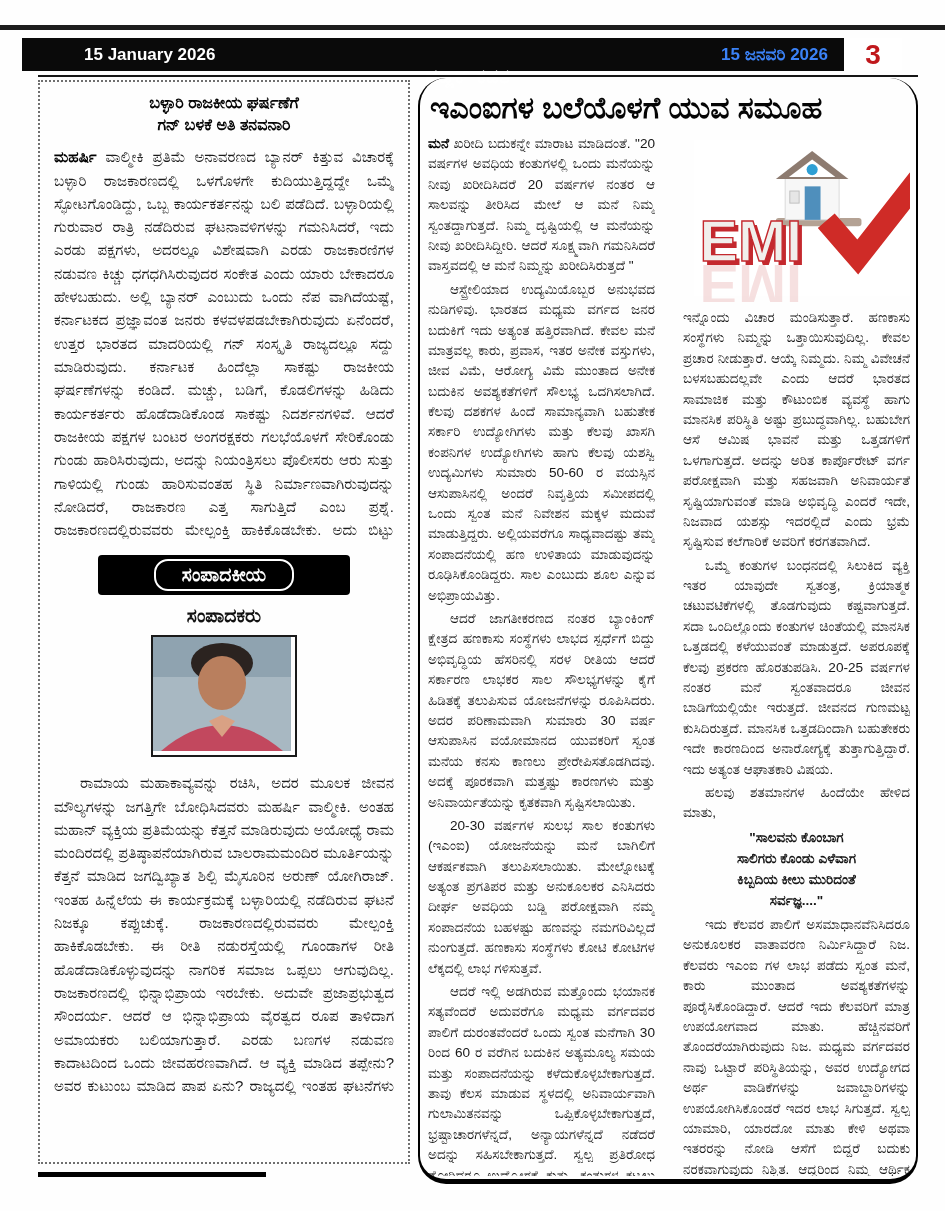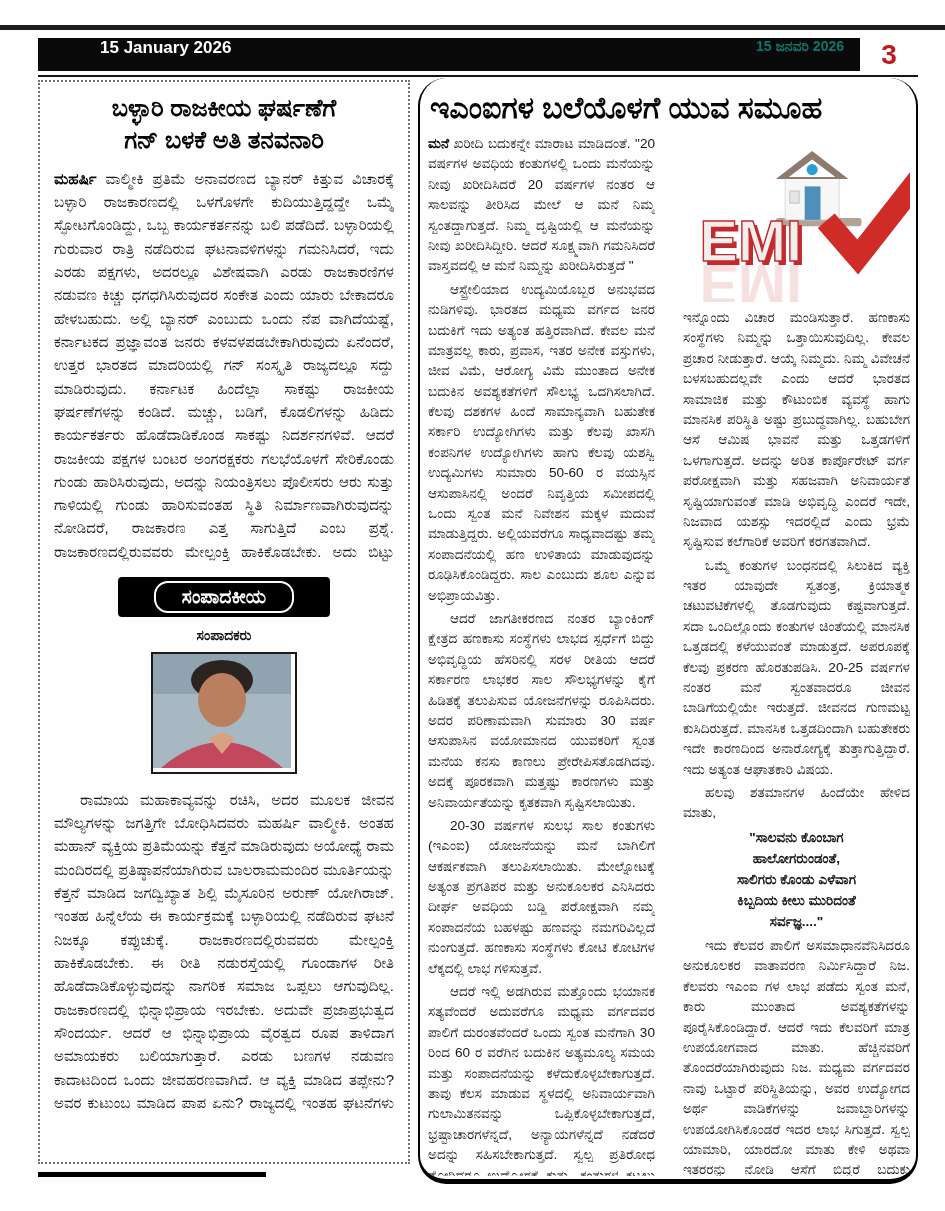--- a/index.html
+++ b/index.html
@@ -1,42 +1,42 @@
 <!DOCTYPE html>
 <html><head>
 <meta charset="utf-8">
 <style>
   html,body{margin:0;padding:0;background:#ffffff;}
   .page{position:relative;width:945px;height:1211px;background:#fefefe;overflow:hidden;
         font-family:"Liberation Sans","DejaVu Sans",sans-serif;color:#141414;}
   
   .top-strip{position:absolute;left:0;top:25px;width:945px;height:5px;background:#1d1d1d;}
   
-  .header{position:absolute;left:38px;top:38px;width:880px;height:33px;background:#0a0a0a;
-          display:flex;align-items:flex-start;box-sizing:border-box;}
+  .header{position:absolute;left:22px;top:38px;width:880px;height:33px;background:#0a0a0a;
+          display:flex;align-items:center;box-sizing:border-box;}
   .date-left{margin-left:62px;color:#ffffff;font-weight:bold;font-size:17px;white-space:nowrap;}
   .masthead{flex:1;text-align:center;color:#ffffff;font-weight:bold;font-size:19px;letter-spacing:1px;margin-top:44px;}
-  .date-right{margin-right:74px;color:#0f766e;font-weight:bold;font-size:14px;white-space:nowrap;}
+  .date-right{margin-right:74px;color:#3b82f6;font-weight:bold;font-size:17px;white-space:nowrap;}
   .page-num-box{position:absolute;right:0;top:0;width:58px;height:33px;background:#ffffff;
                 display:flex;align-items:center;justify-content:center;}
   .page-num{color:#c0181c;font-size:28px;font-weight:bold;line-height:1;}
   .header-underline{position:absolute;left:38px;top:75px;width:880px;height:2px;background:#161616;}
   
   .left-article{position:absolute;left:38px;top:80px;width:372px;height:1084px;border:2px dotted #6f6f6f;
                 box-sizing:border-box;padding:10px 14px 8px;overflow:hidden;}
-  .left-headline{font-size:24px;font-weight:800;line-height:1.35;text-align:center;color:#050505;}
+  .left-headline{font-size:16px;font-weight:800;line-height:1.35;text-align:center;color:#050505;}
   .body-text{font-size:15px;line-height:1.555;text-align:justify;color:#1a1a1a;}
   .left-body-1{margin-top:10px;height:396px;overflow:hidden;}
   .left-body-2{margin-top:14px;height:330px;overflow:hidden;text-indent:26px;}
   .lead-word{font-weight:bold;color:#000;}
-  .editorial-badge{margin:14px auto 0;width:212px;height:40px;background:#000;border-radius:4px;
+  .editorial-badge{margin:14px auto 0;width:252px;height:40px;background:#000;border-radius:4px;
                    display:flex;align-items:center;justify-content:center;}
   .editorial-badge-inner{border:2px solid #ffffff;border-radius:14px;padding:3px 26px;color:#ffffff;
                          font-weight:bold;font-size:19px;white-space:nowrap;}
-  .editor-label{text-align:center;font-weight:bold;font-size:14px;margin-top:10px;color:#111;}
+  .editor-label{text-align:center;font-weight:bold;font-size:19px;margin-top:10px;color:#111;}
   .editor-photo{width:142px;height:118px;margin:8px auto 0;border:2px solid #1a1a1a;overflow:hidden;}
   .photo-caption{text-align:center;font-weight:bold;font-size:21px;margin-top:6px;color:#111;}
   .left-bottom-rule{position:absolute;left:38px;top:1172px;width:228px;height:5px;background:#000;}
   
   .right-article{position:absolute;left:418px;top:78px;width:500px;height:1106px;box-sizing:border-box;
                  border-left:2px solid #000;border-right:2px solid #000;border-bottom:5px solid #000;
                  padding:10px 6px 0 8px;overflow:hidden;border-radius:28px;}
   .right-headline{font-size:30px;font-weight:800;line-height:1.2;color:#050505;padding:2px 0 8px 2px;white-space:nowrap;}
   .right-body{display:flex;gap:28px;}
   .col{flex:1;font-size:13.6px;line-height:1.5;text-align:justify;color:#161616;height:1042px;overflow:hidden;}
@@ -131,21 +131,20 @@
             <g opacity="0.14">
               <text x="6" y="196" fill="#c4292e" font-family="Liberation Sans, DejaVu Sans, sans-serif" font-weight="bold" font-size="62" transform="scale(1,-1) translate(0,-330)">EMI</text>
             </g>
           </svg>
         </div>
         <p class="cont">ಇನ್ನೊಂದು ವಿಚಾರ ಮಂಡಿಸುತ್ತಾರೆ. ಹಣಕಾಸು ಸಂಸ್ಥೆಗಳು ನಿಮ್ಮನ್ನು ಒತ್ತಾಯಿಸುವುದಿಲ್ಲ. ಕೇವಲ ಪ್ರಚಾರ ನೀಡುತ್ತಾರೆ. ಆಯ್ಕೆ ನಿಮ್ಮದು. ನಿಮ್ಮ ವಿವೇಚನೆ ಬಳಸಬಹುದಲ್ಲವೇ ಎಂದು ಆದರೆ ಭಾರತದ ಸಾಮಾಜಿಕ ಮತ್ತು ಕೌಟುಂಬಿಕ ವ್ಯವಸ್ಥೆ ಹಾಗು ಮಾನಸಿಕ ಪರಿಸ್ಥಿತಿ ಅಷ್ಟು ಪ್ರಬುದ್ಧವಾಗಿಲ್ಲ. ಬಹುಬೇಗ ಆಸೆ ಆಮಿಷ ಭಾವನೆ ಮತ್ತು ಒತ್ತಡಗಳಿಗೆ ಒಳಗಾಗುತ್ತದೆ. ಅದನ್ನು ಅರಿತ ಕಾರ್ಪೊರೇಟ್ ವರ್ಗ ಪರೋಕ್ಷವಾಗಿ ಮತ್ತು ಸಹಜವಾಗಿ ಅನಿವಾರ್ಯತೆ ಸೃಷ್ಟಿಯಾಗುವಂತೆ ಮಾಡಿ ಅಭಿವೃದ್ಧಿ ಎಂದರೆ ಇದೇ, ನಿಜವಾದ ಯಶಸ್ಸು ಇದರಲ್ಲಿದೆ ಎಂದು ಭ್ರಮೆ ಸೃಷ್ಟಿಸುವ ಕಲೆಗಾರಿಕೆ ಅವರಿಗೆ ಕರಗತವಾಗಿದೆ.</p>
         <p>ಒಮ್ಮೆ ಕಂತುಗಳ ಬಂಧನದಲ್ಲಿ ಸಿಲುಕಿದ ವ್ಯಕ್ತಿ ಇತರ ಯಾವುದೇ ಸ್ವತಂತ್ರ, ಕ್ರಿಯಾತ್ಮಕ ಚಟುವಟಿಕೆಗಳಲ್ಲಿ ತೊಡಗುವುದು ಕಷ್ಟವಾಗುತ್ತದೆ. ಸದಾ ಒಂದಿಲ್ಲೊಂದು ಕಂತುಗಳ ಚಿಂತೆಯಲ್ಲಿ ಮಾನಸಿಕ ಒತ್ತಡದಲ್ಲಿ ಕಳೆಯುವಂತೆ ಮಾಡುತ್ತದೆ. ಅಪರೂಪಕ್ಕೆ ಕೆಲವು ಪ್ರಕರಣ ಹೊರತುಪಡಿಸಿ. 20-25 ವರ್ಷಗಳ ನಂತರ ಮನೆ ಸ್ವಂತವಾದರೂ ಜೀವನ ಬಾಡಿಗೆಯಲ್ಲಿಯೇ ಇರುತ್ತದೆ. ಜೀವನದ ಗುಣಮಟ್ಟ ಕುಸಿದಿರುತ್ತದೆ. ಮಾನಸಿಕ ಒತ್ತಡದಿಂದಾಗಿ ಬಹುತೇಕರು ಇದೇ ಕಾರಣದಿಂದ ಅನಾರೋಗ್ಯಕ್ಕೆ ತುತ್ತಾಗುತ್ತಿದ್ದಾರೆ. ಇದು ಅತ್ಯಂತ ಆಘಾತಕಾರಿ ವಿಷಯ.</p>
         <p>ಹಲವು ಶತಮಾನಗಳ ಹಿಂದೆಯೇ ಹೇಳಿದ ಮಾತು,</p>
         <div class="quote-block">
           <div>"ಸಾಲವನು ಕೊಂಬಾಗ</div>
-          <div>ಹಾಲೋಗರುಂಡಂತೆ,</div>
           <div>ಸಾಲಿಗರು ಕೊಂಡು ಎಳೆವಾಗ</div>
           <div>ಕಿಬ್ಬದಿಯ ಕೀಲು ಮುರಿದಂತೆ</div>
           <div>ಸರ್ವಜ್ಞ...."</div>
         </div>
         <p>ಇದು ಕೆಲವರ ಪಾಲಿಗೆ ಅಸಮಾಧಾನವೆನಿಸಿದರೂ ಅನುಕೂಲಕರ ವಾತಾವರಣ ನಿರ್ಮಿಸಿದ್ದಾರೆ ನಿಜ. ಕೆಲವರು ಇಎಂಐ ಗಳ ಲಾಭ ಪಡೆದು ಸ್ವಂತ ಮನೆ, ಕಾರು ಮುಂತಾದ ಅವಶ್ಯಕತೆಗಳನ್ನು ಪೂರೈಸಿಕೊಂಡಿದ್ದಾರೆ. ಆದರೆ ಇದು ಕೆಲವರಿಗೆ ಮಾತ್ರ ಉಪಯೋಗವಾದ ಮಾತು. ಹೆಚ್ಚಿನವರಿಗೆ ತೊಂದರೆಯಾಗಿರುವುದು ನಿಜ. ಮಧ್ಯಮ ವರ್ಗದವರ ನಾವು ಒಟ್ಟಾರೆ ಪರಿಸ್ಥಿತಿಯನ್ನು, ಅವರ ಉದ್ಯೋಗದ ಅರ್ಥ ವಾಡಿಕೆಗಳನ್ನು ಜವಾಬ್ದಾರಿಗಳನ್ನು ಉಪಯೋಗಿಸಿಕೊಂಡರೆ ಇದರ ಲಾಭ ಸಿಗುತ್ತದೆ. ಸ್ವಲ್ಪ ಯಾಮಾರಿ, ಯಾರದೋ ಮಾತು ಕೇಳಿ ಅಥವಾ ಇತರರನ್ನು ನೋಡಿ ಆಸೆಗೆ ಬಿದ್ದರೆ ಬದುಕು ನರಕವಾಗುವುದು ನಿಶ್ಚಿತ. ಆದ್ದರಿಂದ ನಿಮ್ಮ ಆರ್ಥಿಕ ಸ್ಥಿತಿಯನ್ನು ಸಂಪೂರ್ಣ ಅವಲೋಕನಕ್ಕೆ ಒಳಪಡಿಸಿ ಇದರ ಬಗ್ಗೆ ನಿರ್ಧಾರ ತೆಗೆದುಕೊಳ್ಳಬೇಕು.</p>
 
       </div>
 
     </div>
   </div>

